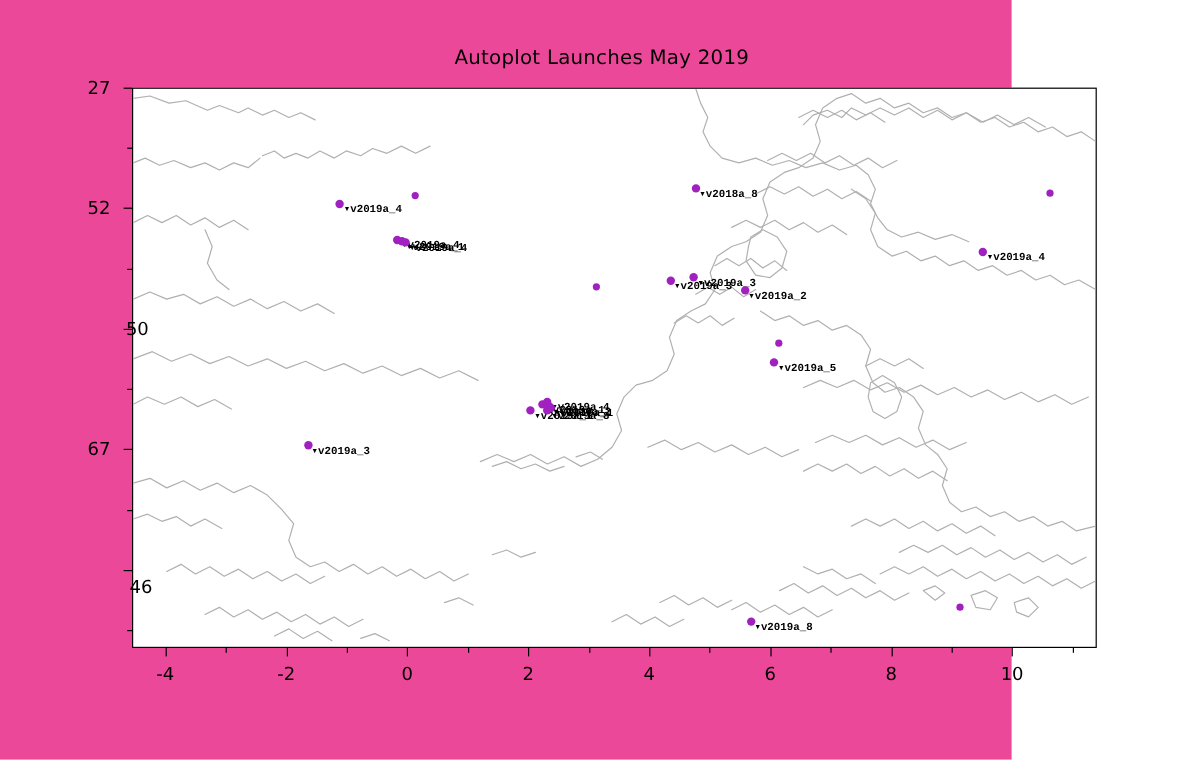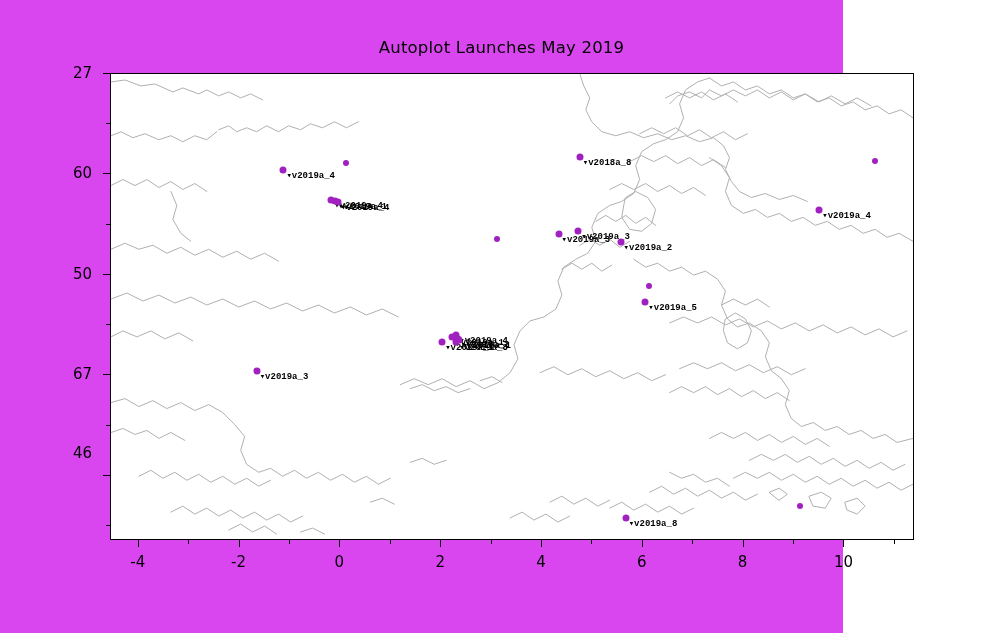--- a/index.html
+++ b/index.html
@@ -1,18 +1,18 @@
 <!DOCTYPE html>
 <html><head>
 <meta charset="utf-8">
 <style>
   html,body{margin:0;padding:0;background:#fff;}
   body{width:1003px;height:633px;position:relative;overflow:hidden;
        font-family:"DejaVu Sans",sans-serif;}
-  #figure{position:absolute;left:0;top:0;width:843px;height:633px;background:#d946ef;}
+  #figure{position:absolute;left:0;top:0;width:843px;height:633px;background:#ec4899;}
 
   #title{position:absolute;left:0;top:38px;width:1003px;text-align:center;
          font-size:16.5px;color:#000;letter-spacing:.2px;}
 
   
   #axes{position:absolute;left:110px;top:73px;width:804px;height:467px;
         border:1.4px solid #000;box-sizing:border-box;background:#fff;overflow:hidden;}
 
   #mapsvg{position:absolute;left:0;top:0;width:100%;height:100%;}
 
@@ -231,26 +231,26 @@
       <div class="tick-x min" style="left: 288.947px;"></div>
       <div class="tick-x min" style="left: 389.762px;"></div>
       <div class="tick-x min" style="left: 490.577px;"></div>
       <div class="tick-x min" style="left: 591.392px;"></div>
       <div class="tick-x min" style="left: 692.207px;"></div>
       <div class="tick-x min" style="left: 793.022px;"></div>
       <div class="tick-x min" style="left: 893.837px;"></div>
       <div class="tick-y maj" style="top: 73px;"></div>
       <div class="ylab" style="top: 73px;">27</div>
       <div class="tick-y maj" style="top: 173.43px;"></div>
-      <div class="ylab" style="top: 173.43px;">60</div>
+      <div class="ylab" style="top: 173.43px;">52</div>
       <div class="tick-y maj" style="top: 273.86px;"></div>
-      <div class="ylab" style="top: 273.86px;">50</div>
+      <div class="ylab" style="top: 273.86px; margin-left: 32px;">50</div>
       <div class="tick-y maj" style="top: 374.29px;"></div>
       <div class="ylab" style="top: 374.29px;">67</div>
       <div class="tick-y maj" style="top: 474.72px;"></div>
-      <div class="ylab" style="top: 453px;">46</div>
+      <div class="ylab" style="top: 489px; margin-left: 35px;">46</div>
       <div class="tick-y min" style="top: 123.215px;"></div>
       <div class="tick-y min" style="top: 223.645px;"></div>
       <div class="tick-y min" style="top: 324.075px;"></div>
       <div class="tick-y min" style="top: 424.505px;"></div>
       <div class="tick-y min" style="top: 524.935px;"></div>
     </div>
 </div>
 
 </body></html>

